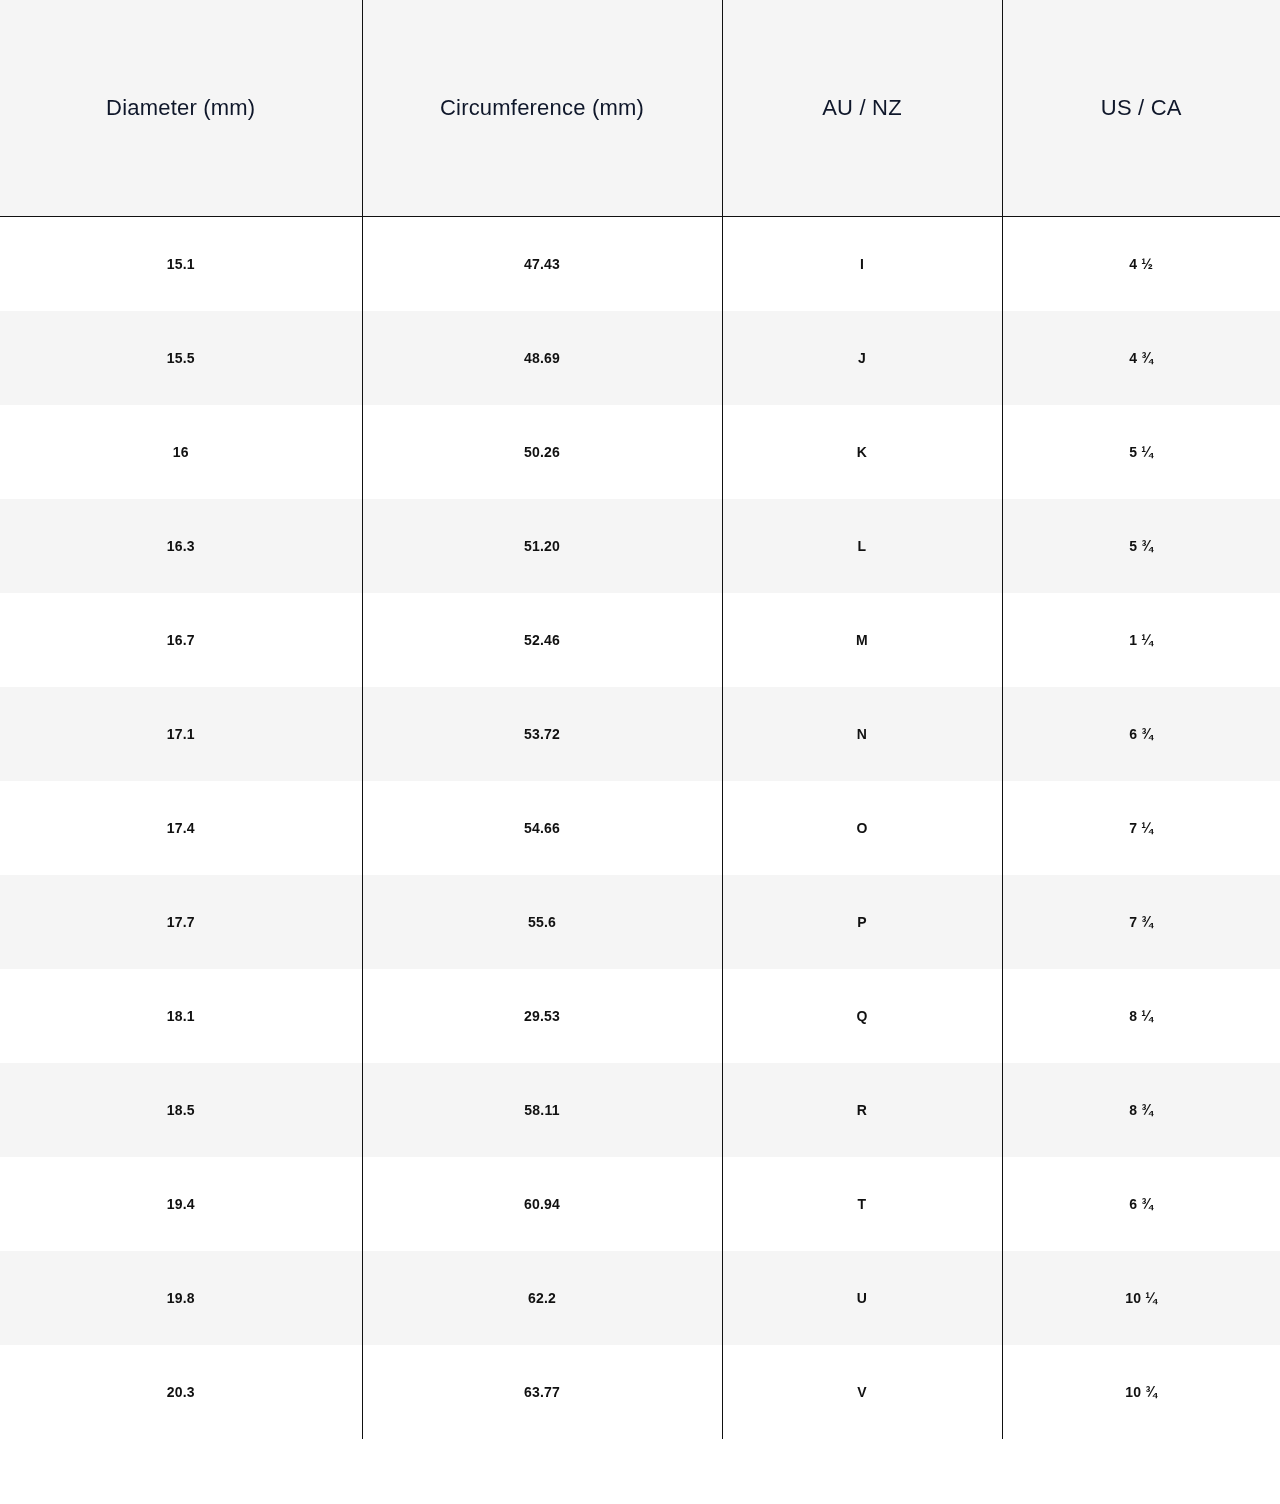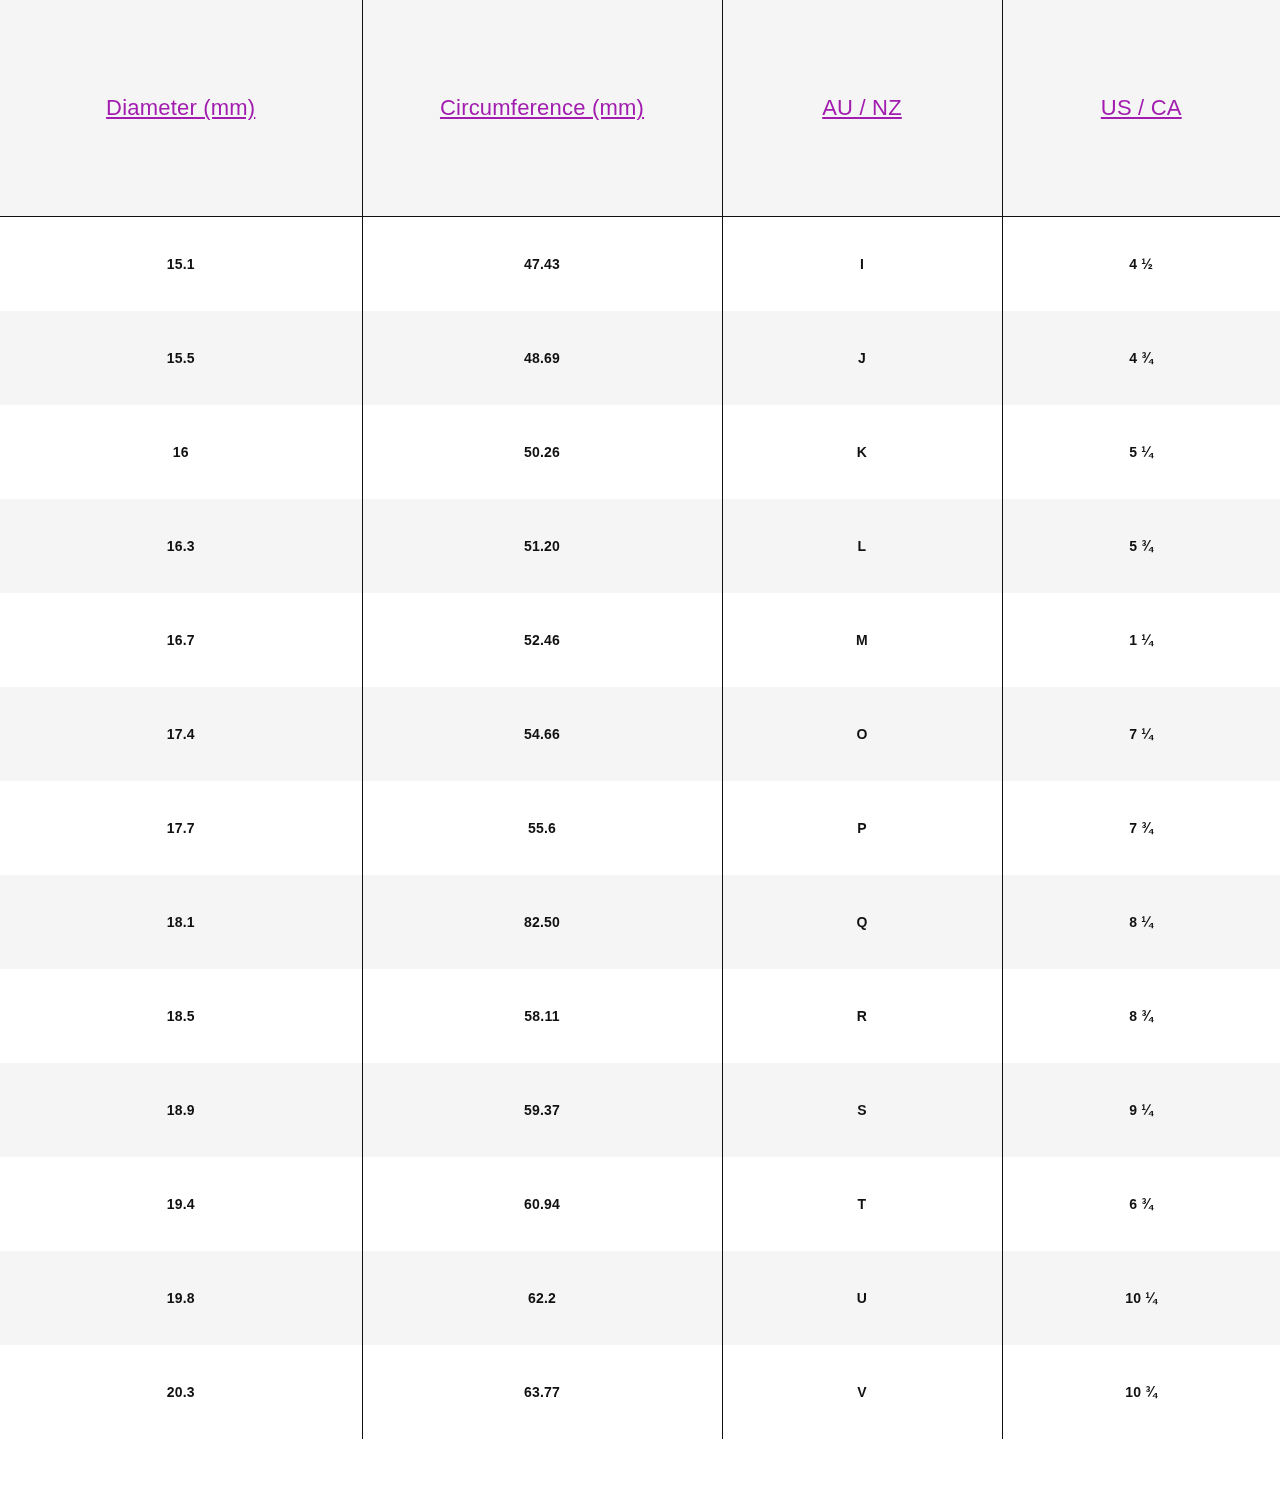--- a/index.html
+++ b/index.html
@@ -24,25 +24,24 @@
   .sizing-table col.c-aunz { width: 280px; }
   .sizing-table col.c-usca { width: 278px; }
 
   .sizing-table thead th {
     height: 214px;
     background: #f5f5f5;
     border-right: 1px solid #111111;
     border-bottom: 1px solid #111111;
     font-size: 22px;
     font-weight: 400;
-    color: #a21caf;
+    color: #0f172a;
     text-align: center;
     vertical-align: middle;
     letter-spacing: 0.2px;
-    text-decoration: underline;
   }
   .sizing-table thead th:last-child {
     border-right: none;
     margin-left: 9px;
   }
 
   .sizing-table tbody td {
     height: 92px;
     border-right: 1px solid #111111;
     font-size: 14px;
@@ -109,48 +108,48 @@
       <td>L</td>
       <td class="frac">5 ¾</td>
     </tr>
     <tr>
       <td>16.7</td>
       <td>52.46</td>
       <td>M</td>
       <td class="frac">1 ¼</td>
     </tr>
     <tr>
+      <td>17.1</td>
+      <td>53.72</td>
+      <td>N</td>
+      <td class="frac">6 ¾</td>
+    </tr>
+    <tr>
       <td>17.4</td>
       <td>54.66</td>
       <td>O</td>
       <td class="frac">7 ¼</td>
     </tr>
     <tr>
       <td>17.7</td>
       <td>55.6</td>
       <td>P</td>
       <td class="frac">7 ¾</td>
     </tr>
     <tr>
       <td>18.1</td>
-      <td>82.50</td>
+      <td>29.53</td>
       <td>Q</td>
       <td class="frac">8 ¼</td>
     </tr>
     <tr>
       <td>18.5</td>
       <td>58.11</td>
       <td>R</td>
       <td class="frac">8 ¾</td>
-    </tr>
-    <tr>
-      <td>18.9</td>
-      <td>59.37</td>
-      <td>S</td>
-      <td class="frac">9 ¼</td>
     </tr>
     <tr>
       <td>19.4</td>
       <td>60.94</td>
       <td>T</td>
       <td class="frac">6 ¾</td>
     </tr>
     <tr>
       <td>19.8</td>
       <td>62.2</td>

